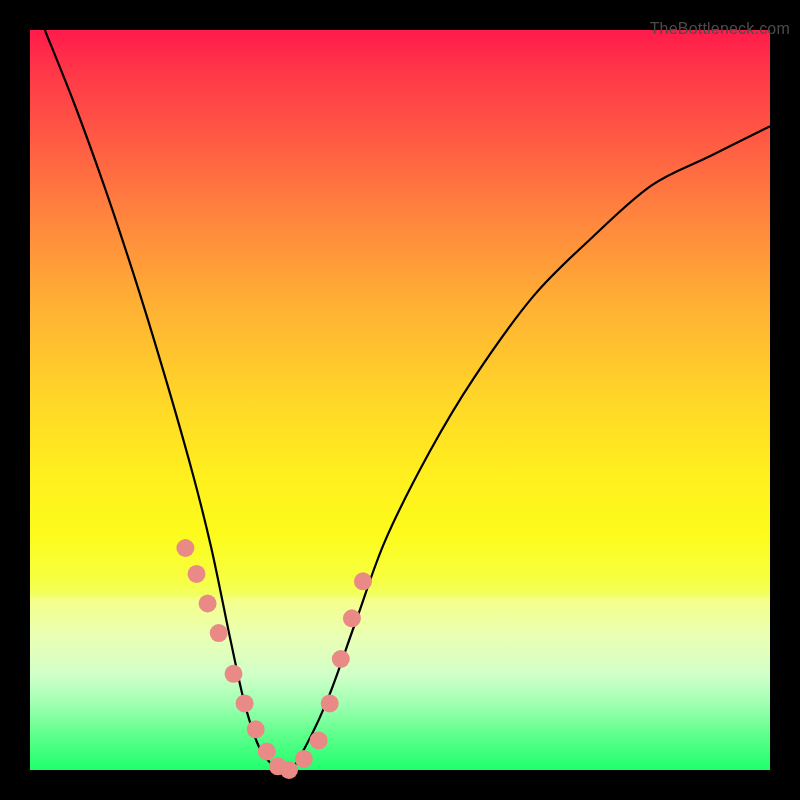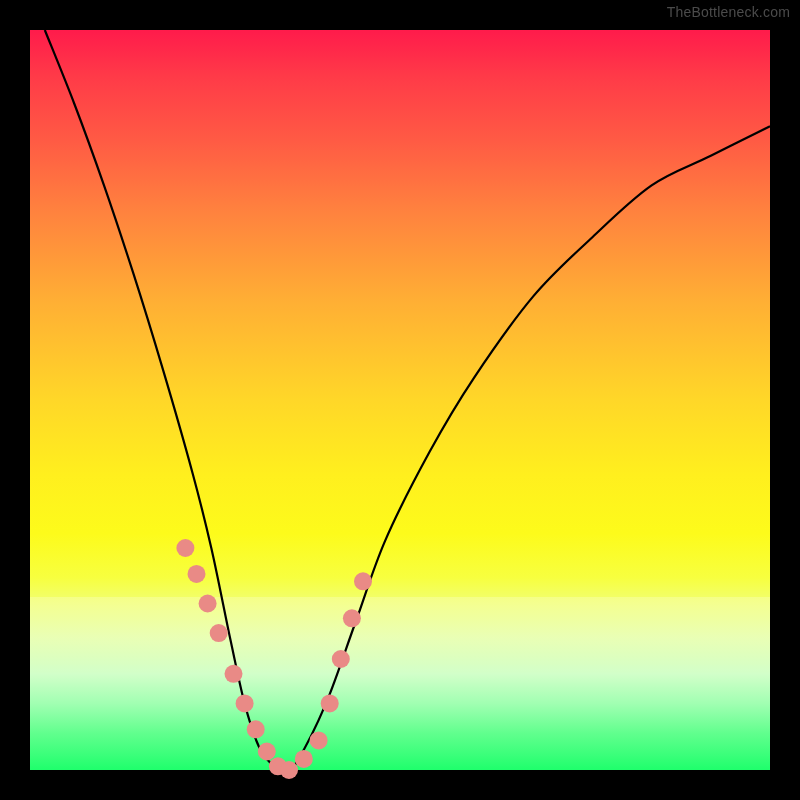--- a/index.html
+++ b/index.html
@@ -61,24 +61,24 @@
   svg.curve {
     position: absolute;
     left: 30px;
     top: 30px;
     width: 740px;
     height: 740px;
     overflow: visible;
   }
   .watermark {
     position: absolute;
-    top: 4px;
+    top: 20px;
     right: 10px;
     color: #4b4b4b;
-    font-size: 14px;
+    font-size: 16px;
     letter-spacing: 0.2px;
     font-weight: 400;
     font-family: Arial, Helvetica, sans-serif;
   }
 </style>
 </head>
 <body>
 
 <div class="frame">
 

